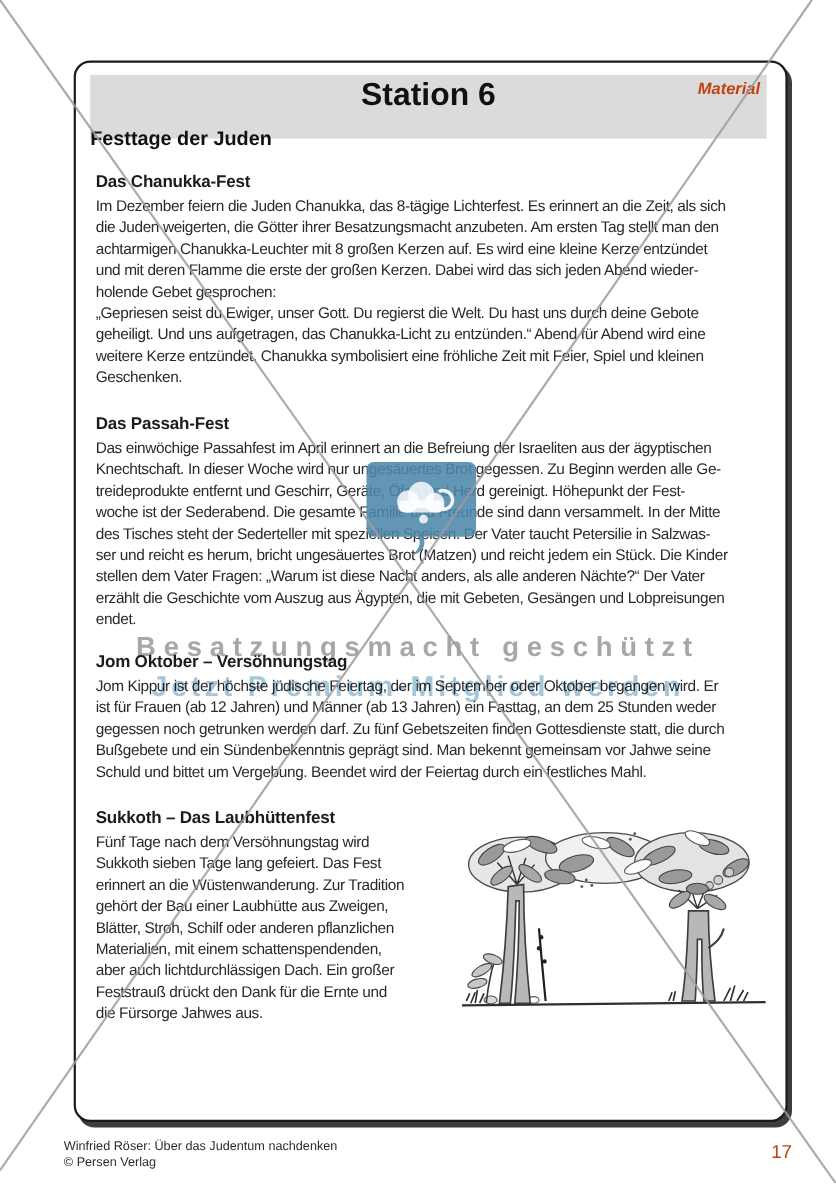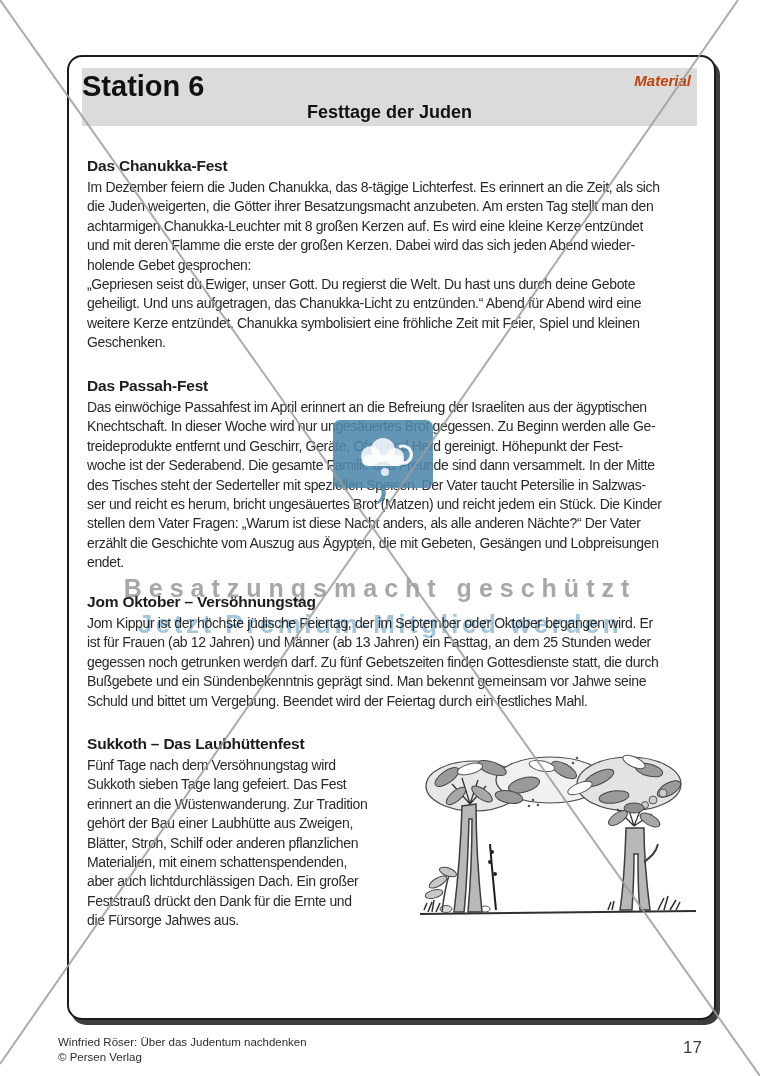--- a/index.html
+++ b/index.html
@@ -8,37 +8,37 @@
 
   
   #cross-overlay{position:absolute;left:0;top:0;width:760px;height:1076px;z-index:6;pointer-events:none;}
 
   
   .card{position:absolute;left:67px;top:55px;width:645px;height:961px;background:#fff;
         border:2.5px solid #1b1b1b;border-radius:15px;z-index:1;
         box-shadow:4px 5px 0 #3d3d3d;}
 
   .titlebar{position:absolute;left:13px;top:11px;width:615px;height:58px;background:#dbdbdb;}
-  .station-title{text-align:left;font-weight:bold;font-size:29px;line-height:31px;padding-top:3px;color:#111;}
-  .subtitle{text-align:center;font-weight:bold;font-size:18px;line-height:20px;margin-top:0;color:#111;}
+  .station-title{text-align:center;font-weight:bold;font-size:29px;line-height:31px;padding-top:3px;color:#111;}
+  .subtitle{text-align:left;font-weight:bold;font-size:18px;line-height:20px;margin-top:14px;color:#111;}
   .material{position:absolute;top:4px;right:6px;font-style:italic;font-weight:bold;font-size:15px;color:#c2410c;}
 
   .sec{position:absolute;left:18px;width:614px;}
   .sec h3{margin:0;font-size:15.5px;font-weight:bold;color:#1c1c1c;letter-spacing:-0.2px;}
   .sec p{margin:3px 0 0;font-size:14px;line-height:19.4px;color:#2a2a2a;
          letter-spacing:-0.35px;white-space:pre-line;}
   #sec-chanukka{top:100px;}
   #sec-passah{top:320px;}
   #sec-jomkippur{top:536px;}
   #sec-sukkoth{top:678px;width:342px;}
 
   .illustration{position:absolute;left:343px;top:687px;width:292px;height:182px;}
 
   .footer-credit{position:absolute;left:58px;top:1035px;font-size:11.5px;line-height:15px;color:#2d2d2d;z-index:2;}
-  .page-num{position:absolute;right:58px;top:1038px;font-size:17px;color:#404040;z-index:2;}
+  .page-num{position:absolute;right:40px;top:1038px;font-size:17px;color:#c2410c;z-index:2;}
 
   
   .wm{position:absolute;left:0;right:0;text-align:center;z-index:4;pointer-events:none;}
   #wm-logo{position:absolute;left:333px;top:420px;width:100px;height:88px;z-index:5;pointer-events:none;}
   #wm-site{top:508px;font-family:"DejaVu Serif",serif;font-style:italic;font-size:47px;
            color:#4284a8;mix-blend-mode:multiply;letter-spacing:-1px;}
   #wm-protected{top:574px;font-size:25px;font-weight:bold;letter-spacing:7px;color:#a7a7a7;
                 mix-blend-mode:multiply;}
   #wm-promo1{top:609px;font-size:26px;font-weight:bold;letter-spacing:3.5px;color:#a4c6da;
              mix-blend-mode:multiply;}

